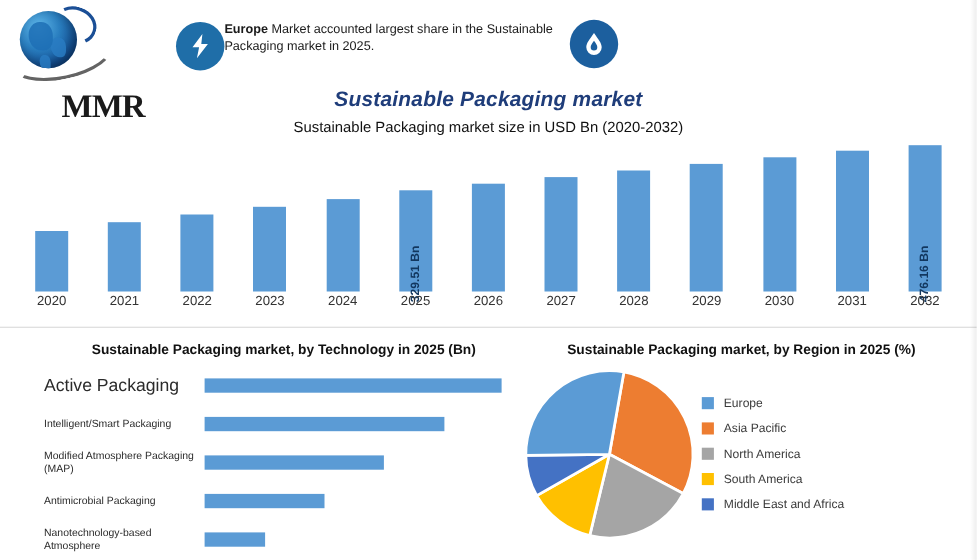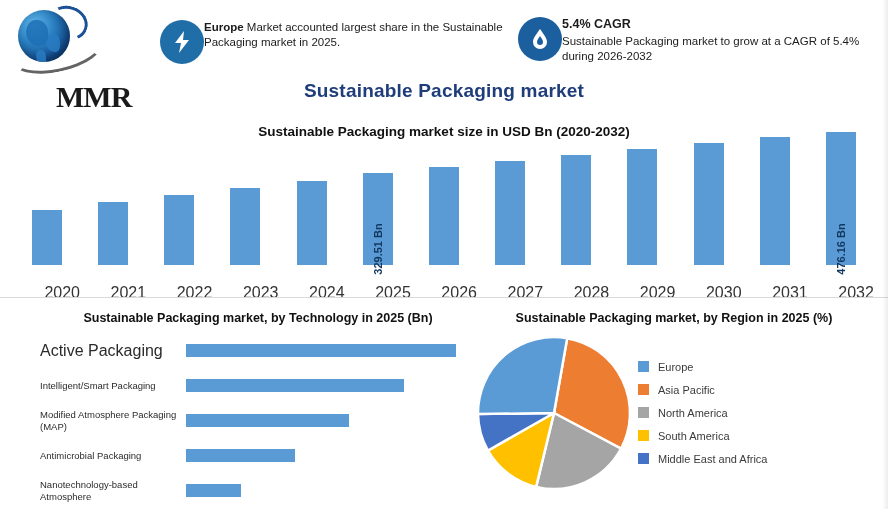--- a/index.html
+++ b/index.html
@@ -121,28 +121,29 @@
   
   .main-title {
     position: absolute;
     left: 0; top: 80px;
     width: 888px;
     text-align: center;
     font-size: 19px;
     font-weight: bold;
     color: #1f3d7a;
     letter-spacing: .2px;
+    font-style: italic;
   }
   .sub-title {
     position: absolute;
-    left: 0; top: 124px;
+    left: 0; top: 108px;
     width: 888px;
     text-align: center;
     font-size: 13.5px;
-    font-weight: bold;
+    font-weight: normal;
     color: #111;
   }
 
   
   .bar-chart {
     position: absolute;
     left: 0; top: 130px;
     width: 888px; height: 160px;
   }
   .bars {
@@ -179,24 +180,23 @@
   }
   .axis-labels {
     position: absolute;
     left: 14px; top: 136px;
     width: 860px;
     display: flex;
     justify-content: space-between;
   }
   .axis-labels span {
     width: 66px;
-    text-align: right;
-    font-size: 16px;
+    text-align: center;
+    font-size: 12px;
     color: #333;
-    margin-top: 18px;
   }
   .divider {
     position: absolute;
     left: 0; top: 297px;
     width: 888px; height: 1px;
     background: #d9d9d9;
   }
 
   
   .tech-panel {
@@ -304,24 +304,20 @@
         <b>Europe</b><span> Market accounted largest share in the Sustainable Packaging market in 2025.</span>
       </div>
     </div>
 
     <div class="stat two">
       <div class="stat-icon">
         <svg width="18" height="22" viewBox="0 0 18 22" aria-hidden="true">
           <path d="M9 1 C5 7 2 10 2 14 a7 7 0 0 0 14 0 C16 10 13 7 9 1 Z" fill="#ffffff"></path>
           <path d="M9 8 C7 11 6 12 6 14 a3 3 0 0 0 6 0 C12 12 11 11 9 8 Z" fill="#1c5f9e"></path>
         </svg>
-      </div>
-      <div class="stat-text">
-        <span class="stat-title">5.4% CAGR</span>
-        <span>Sustainable Packaging market to grow at a CAGR of 5.4% during 2026-2032</span>
       </div>
     </div>
   </div>
 
   <div class="main-title">Sustainable Packaging market</div>
   <div class="sub-title">Sustainable Packaging market size in USD Bn (2020-2032)</div>
 
   <div class="bar-chart">
     <div class="bars" id="bars">
         <div class="bar-col">

